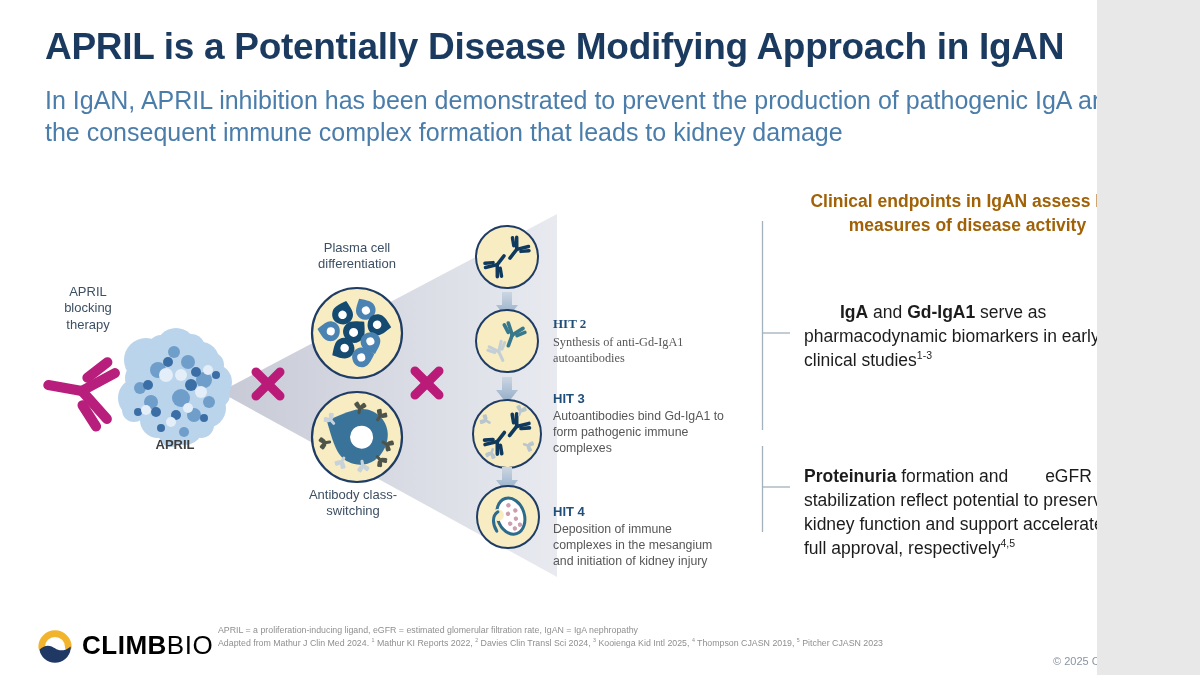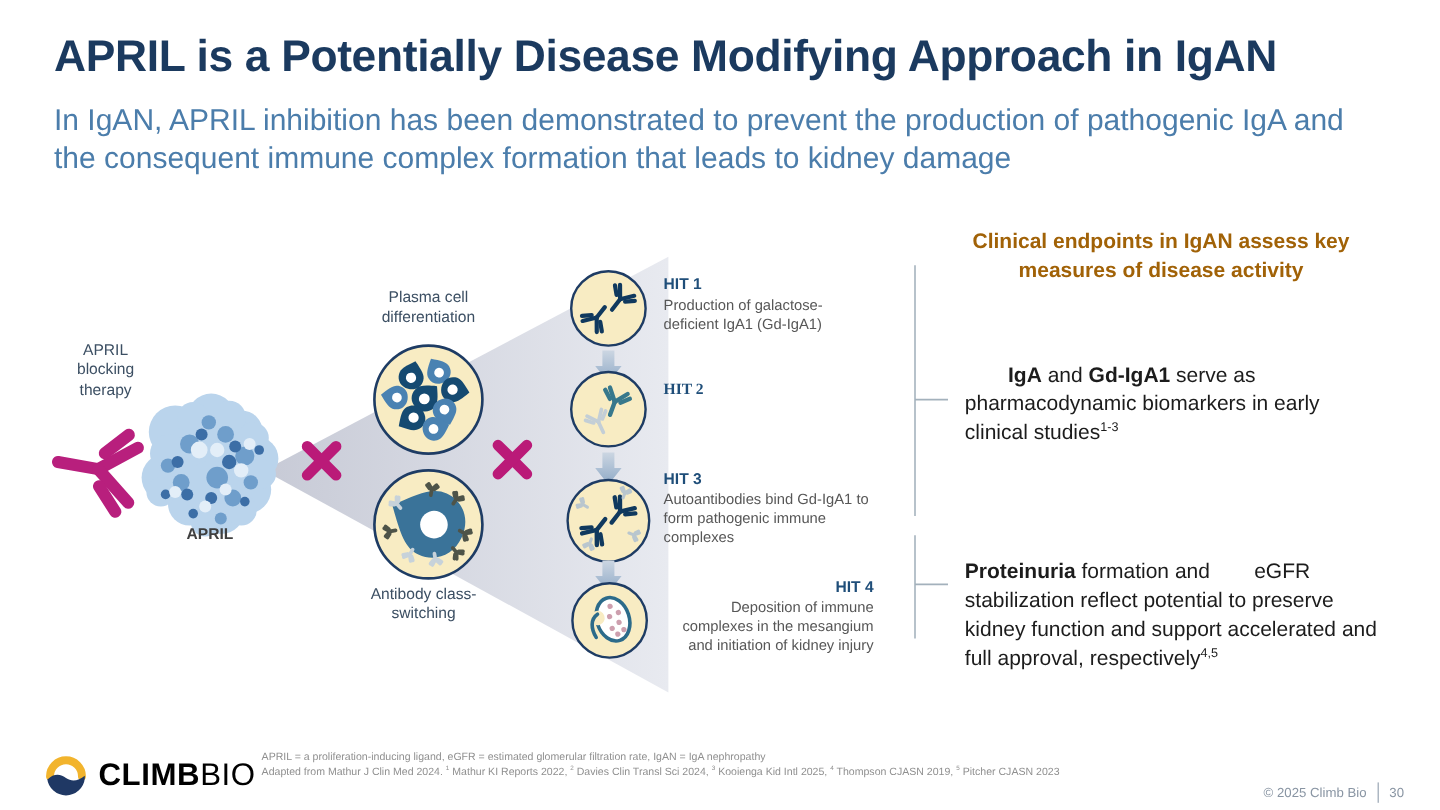--- a/index.html
+++ b/index.html
@@ -1,16 +1,16 @@
 <!DOCTYPE html>
 <html><head>
 <meta charset="utf-8">
 <style>
   html,body{margin:0;padding:0;background:#e8e8e8;}
-  .slide{position:relative;width:1200px;height:675px;background:#ffffff;overflow:hidden;
+  .slide{position:relative;width:1097px;height:675px;background:#ffffff;overflow:hidden;
          font-family:"Liberation Sans",sans-serif;}
   .abs{position:absolute;}
   .txt{z-index:2;}
   svg.canvas{position:absolute;left:0;top:0;z-index:1;}
   .title{left:45px;top:26px;width:1120px;font-size:37px;font-weight:700;color:#1b3a5f;letter-spacing:-0.3px;}
   .subtitle{left:45px;top:84px;width:1105px;font-size:25px;color:#4b7dab;line-height:1.28;}
   .small-label{font-size:13px;color:#3c4f63;text-align:center;line-height:1.26;}
   .april-blocking{left:50px;top:284px;width:76px;}
   .april-label{left:130px;top:437px;width:90px;text-align:center;font-size:13px;font-weight:700;color:#3f3f3f;}
   .plasma-label{left:297px;top:240px;width:120px;}
@@ -216,32 +216,29 @@
   </svg>
 
   <h1 class="abs txt title" style="margin:0;">APRIL is a Potentially Disease Modifying Approach in IgAN</h1>
   <div class="abs txt small-label april-blocking">APRIL blocking therapy</div>
 
   <div class="abs txt subtitle">In IgAN, APRIL inhibition has been demonstrated to prevent the production of pathogenic IgA and the consequent immune complex formation that leads to kidney damage</div>
   <div class="abs txt april-label">APRIL</div>
   <div class="abs txt small-label plasma-label">Plasma cell differentiation</div>
   <div class="abs txt small-label antibody-label">Antibody class-switching</div>
 
-  <div class="abs txt hit" style="top:229px;">
-    <div class="hit-title">HIT 1</div>
-    <div class="hit-desc">Production of galactose-deficient IgA1 (Gd-IgA1)</div>
-  </div>
   <div class="abs txt hit" style="top:316px;font-family:Liberation Serif, serif;">
     <div class="hit-title">HIT 2</div>
+    <div class="hit-desc">Synthesis of anti-Gd-IgA1 autoantibodies</div>
   </div>
   <div class="abs txt hit" style="top:391px;">
     <div class="hit-title">HIT 3</div>
     <div class="hit-desc">Autoantibodies bind Gd-IgA1 to form pathogenic immune complexes</div>
   </div>
-  <div class="abs txt hit" style="top:481px;text-align:right;">
+  <div class="abs txt hit" style="top:504px;">
     <div class="hit-title">HIT 4</div>
     <div class="hit-desc">Deposition of immune complexes in the mesangium and initiation of kidney injury</div>
   </div>
 
   <div class="abs txt rp-header">Clinical endpoints in IgAN assess key measures of disease activity</div>
   <div class="abs txt rp-text rp1"><span style="font-weight: 700; margin-left: 36px;">IgA</span><span> and </span><span style="font-weight: 700;">Gd-IgA1</span><span> serve as pharmacodynamic biomarkers in early clinical studies</span><sup>1-3</sup></div>
   <div class="abs txt rp-text rp2"><span style="font-weight: 700;">Proteinuria</span><span> formation and </span><span style="font-weight: 400; margin-left: 32px;">eGFR</span><span> stabilization reflect potential to preserve kidney function and support accelerated and full approval, respectively</span><sup>4,5</sup></div>
 
   <div class="abs txt logo">
     <svg width="38" height="38" viewBox="0 0 40 40">

